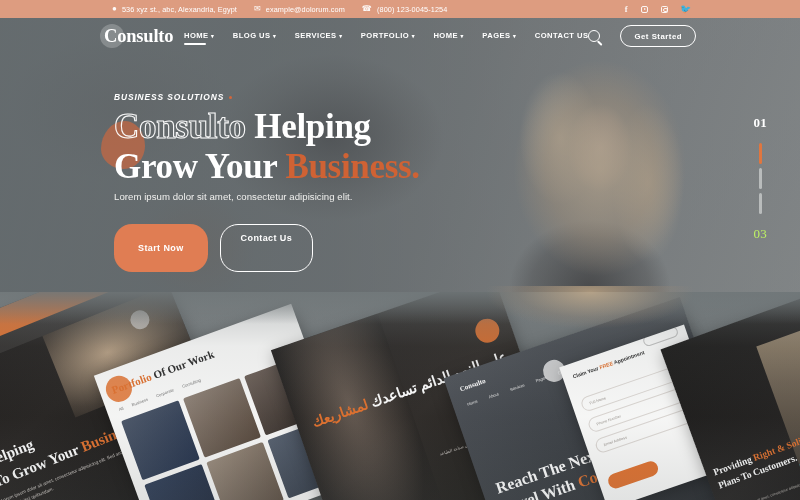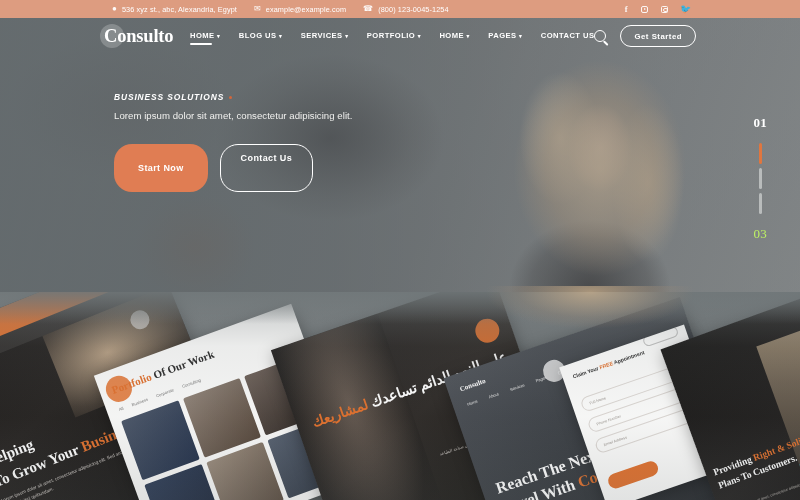--- a/index.html
+++ b/index.html
@@ -85,21 +85,21 @@
   .mi{
     font-size:7.6px; font-weight:bold; color:#fff; letter-spacing:.45px;
     display:flex; align-items:center; gap:2.5px; position:relative; white-space:nowrap;
     padding-bottom:1px;
   }
   .mi .car{ font-size:5.5px; line-height:1; transform:translateY(.5px); }
   .mi.active::after{
     content:""; position:absolute; left:0; bottom:-4px; width:22px; height:1.6px;
     background:#fff; border-radius:1px;
   }
-  .nav-right{ margin-left:auto; margin-right:104px; display:flex; align-items:center; gap:14px; }
+  .nav-right{ margin-left:auto; margin-right:104px; display:flex; align-items:center; gap:20px; }
   .search-ico{
     width:12px; height:12px; border:1.4px solid #fff; border-radius:50%;
     position:relative; display:inline-block;
   }
   .search-ico::after{
     content:""; position:absolute; right:-3.5px; bottom:-2.5px; width:5.5px; height:1.5px;
     background:#fff; transform:rotate(45deg); border-radius:1px;
   }
   .btn-started{
     border:1.3px solid #fff; border-radius:14px; color:#fff;
@@ -305,21 +305,21 @@
 <body>
 
 <div class="topbar">
   <div class="tb-left">
     <div class="tb-item">
       <span class="gl">●</span>
       <span>536 xyz st., abc, Alexandria, Egypt</span>
     </div>
     <div class="tb-item">
       <span class="gl">✉</span>
-      <span>example@example.com</span>
+      <span>example@dolorum.com</span>
     </div>
     <div class="tb-item">
       <span class="gl">☎</span>
       <span>(800) 123-0045-1254</span>
     </div>
   </div>
   <div class="tb-social">
     <span style="font-weight:bold;font-family:'Liberation Serif',serif;">f</span>
     <span class="sq yt"></span>
     <span class="sq ig"></span>
@@ -369,20 +369,27 @@
   <div class="nav-right">
     <span class="search-ico"></span>
     <div class="btn-started">Get Started</div>
   </div>
 </div>
 
 <div class="hero-content">
   <div class="eyebrow">
     <span>BUSINESS SOLUTIONS</span>
     <span class="dot"></span>
+  </div>
+  <div class="h1">
+    <div class="title-blob"></div>
+    <span class="outline">Consulto</span>
+    <span>Helping</span><br>
+    <span>Grow Your</span>
+    <span class="accent">Business.</span>
   </div>
   <div class="hero-p">
     <span>Lorem ipsum dolor sit amet, consectetur adipisicing elit.</span><br>
   </div>
   <div class="hero-btns">
     <div class="b-solid">Start Now</div>
     <div class="b-ghost">Contact Us</div>
   </div>
 </div>
 

